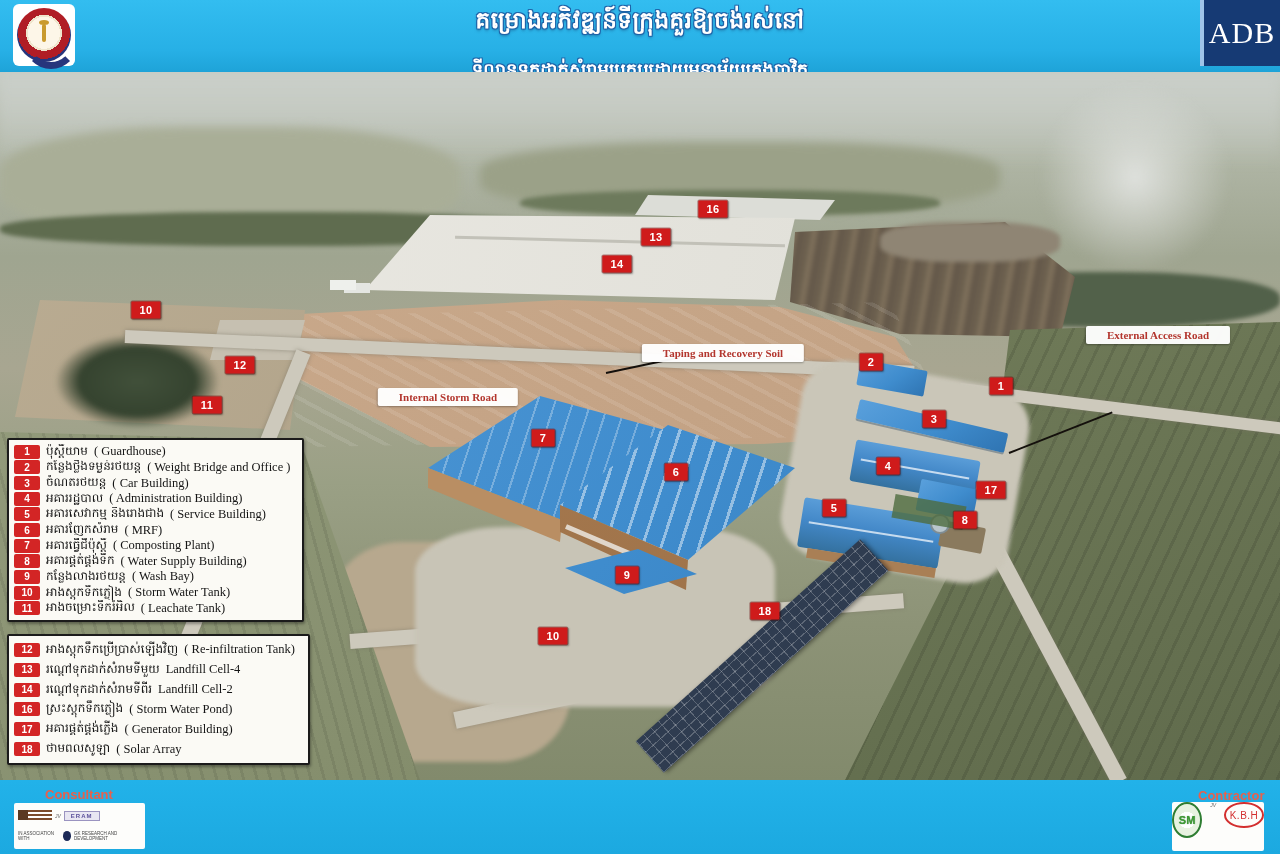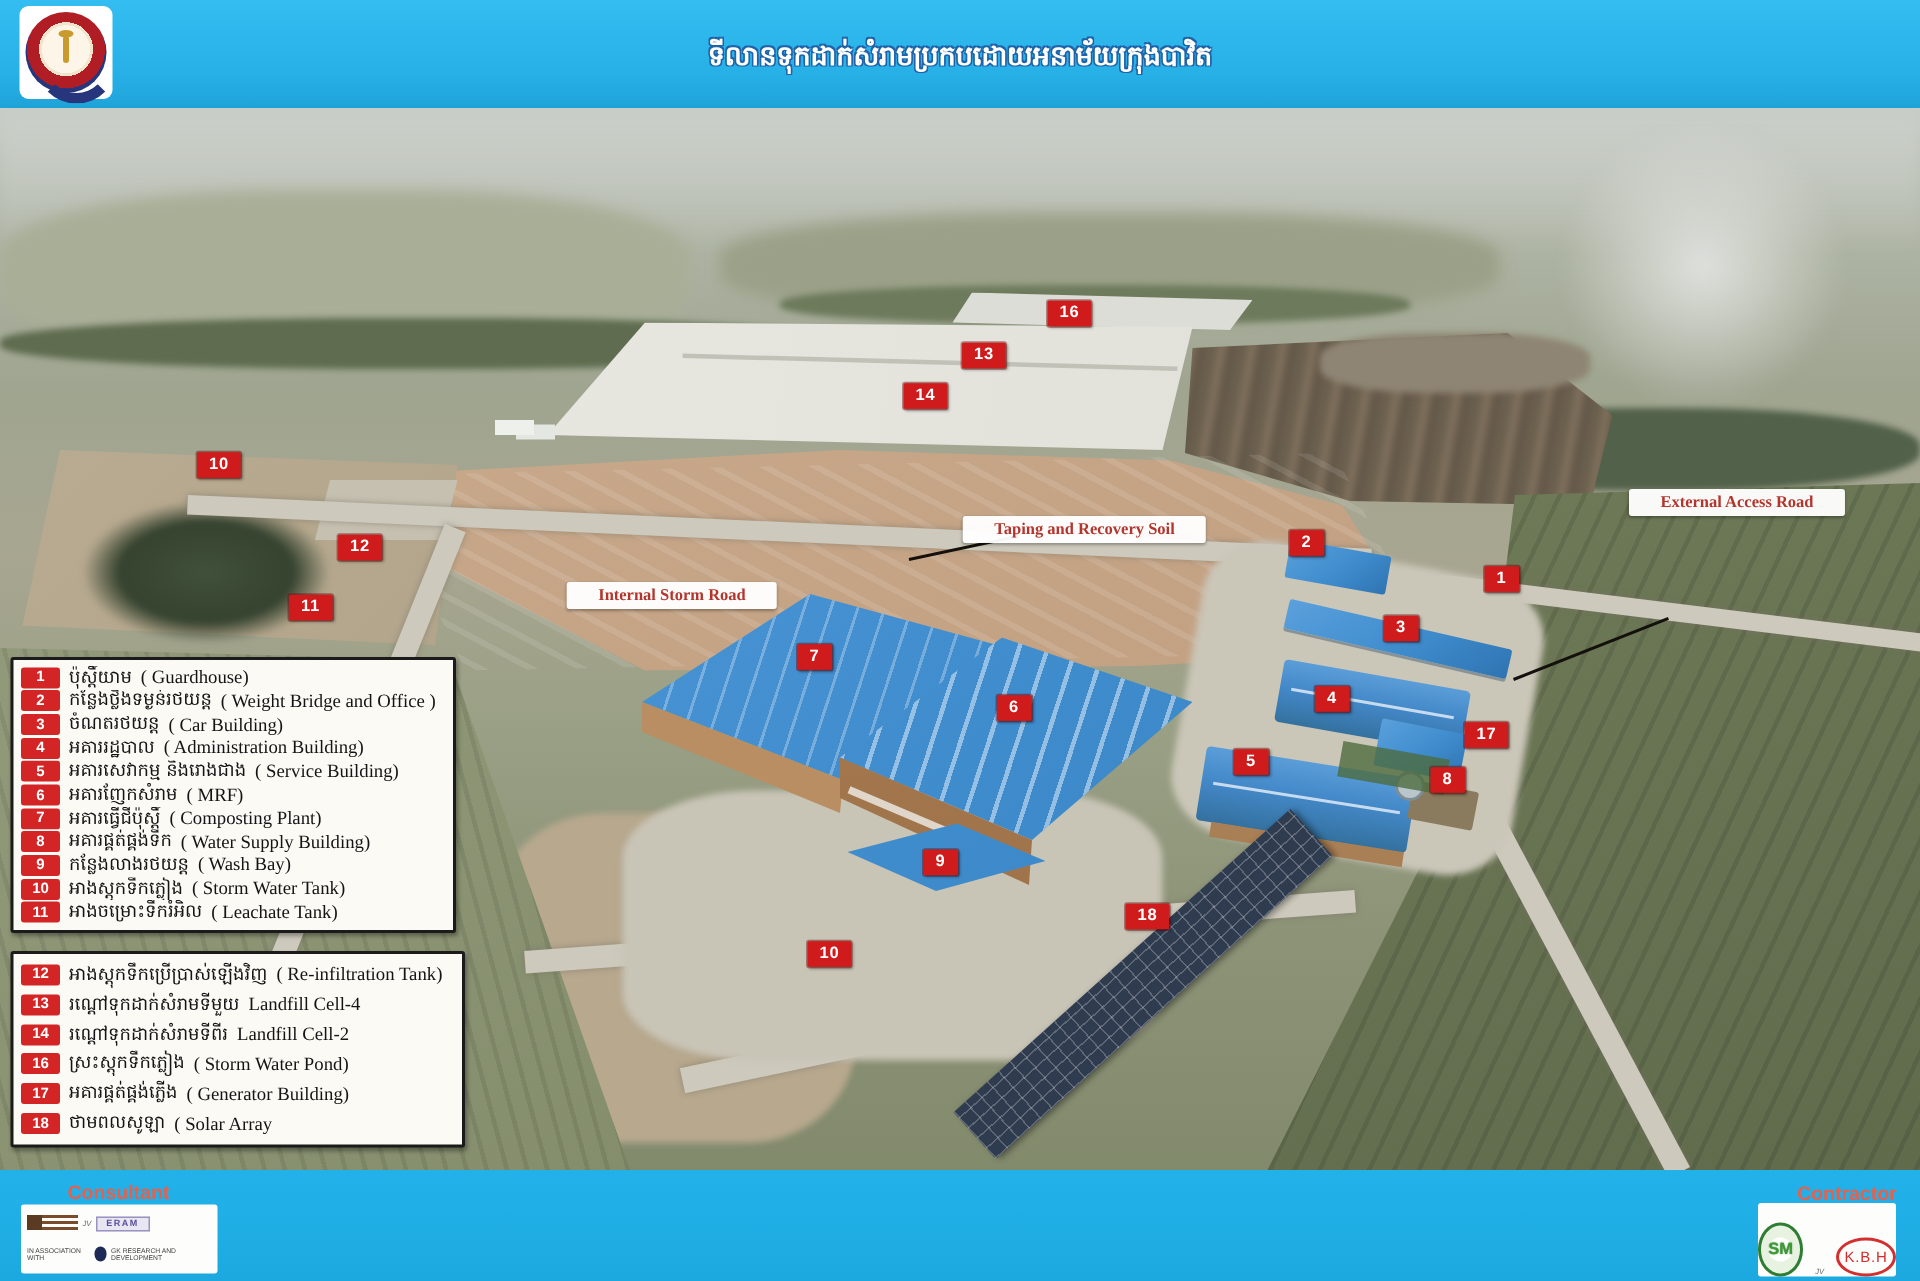--- a/index.html
+++ b/index.html
@@ -59,21 +59,21 @@
   .clrow{display:flex;align-items:center;gap:3px;height:50%;}
   .bars{display:inline-block;width:34px;height:12px;
         background:repeating-linear-gradient(180deg,#7a4a2a 0 2px,transparent 2px 4px);}
   .bars:before{content:"";display:block;width:10px;height:10px;background:#5b3a22;float:left;margin-right:2px;}
   .jv{font-size:5px;color:#666;font-style:italic;}
   .mini-b{display:inline-block;background:#e8e6f2;border:1px solid #9a93c0;color:#5a4f9a;
           font-size:6px;font-weight:bold;padding:1px 6px;letter-spacing:1px;}
   .assoc{font-size:4.5px;color:#444;}
   .dotlogo{display:inline-block;width:10px;height:10px;border-radius:50%;background:#1d2a57;}
   #contractor-box{position:absolute;left:1172px;top:22px;width:92px;height:49px;background:#fdfdfb;
-          border-radius:2px;display:flex;align-items:flex-end;justify-content:center;gap:8px;}
+          border-radius:2px;display:flex;align-items:flex-start;justify-content:center;gap:8px;}
   .gm-logo{width:32px;height:32px;border-radius:50%;border:2px solid #2e7d32;display:flex;align-items:center;
           justify-content:center;background:radial-gradient(circle,#fff 0 8px,#e7f2e0 8px);} 
   .gm-logo span{color:#3f9a35;font-weight:bold;font-size:11px;text-shadow:0 0 1px #2e7d32;}
   .kbh-logo{width:44px;height:22px;border:2px solid #d32f2f;border-radius:50%;display:flex;
           align-items:center;justify-content:center;}
   .kbh-logo span{color:#d32f2f;font-weight:normal;font-size:10px;letter-spacing:.5px;}
   
   .roofblue{background:linear-gradient(135deg,#5aa0dc 0%,#3f8ccd 55%,#2f74b2 100%);}
   .road{background:#cdc9bc;box-shadow:0 0 4px rgba(120,115,100,.6);}
 </style>
@@ -82,21 +82,25 @@
 
 <div id="page">
 
   <div id="header">
     <div id="emblem">
       <div class="disc"></div>
       <div class="arc" style="left:11px;top:11px;"></div>
       <div class="fig"></div>
     </div>
     <div id="titles">
+      <div class="t1">គម្រោងអភិវឌ្ឍន៍ទីក្រុងគួរឱ្យចង់រស់នៅ</div>
       <div class="t2">ទីលានទុកដាក់សំរាមប្រកបដោយអនាម័យក្រុងបាវិត</div>
+    </div>
+    <div id="adb">
+      <span>ADB</span>
     </div>
   </div>
 
   <div id="photo">
 
     <div class="ph soft" style="left:0;top:0;width:1280px;height:95px;background:linear-gradient(180deg,#c9cec8,rgba(200,205,198,0));"></div>
     <div class="ph soft" style="left:0;top:55px;width:460px;height:110px;background:#a9ae97;border-radius:40%;"></div>
     <div class="ph soft" style="left:480px;top:70px;width:520px;height:70px;background:#9ba188;border-radius:40%;"></div>
     <div class="ph soft2" style="left:0;top:140px;width:560px;height:34px;background:#5f6c4f;border-radius:45%;"></div>
     <div class="ph soft2" style="left:520px;top:118px;width:420px;height:26px;background:#6d7a5c;border-radius:45%;"></div>

